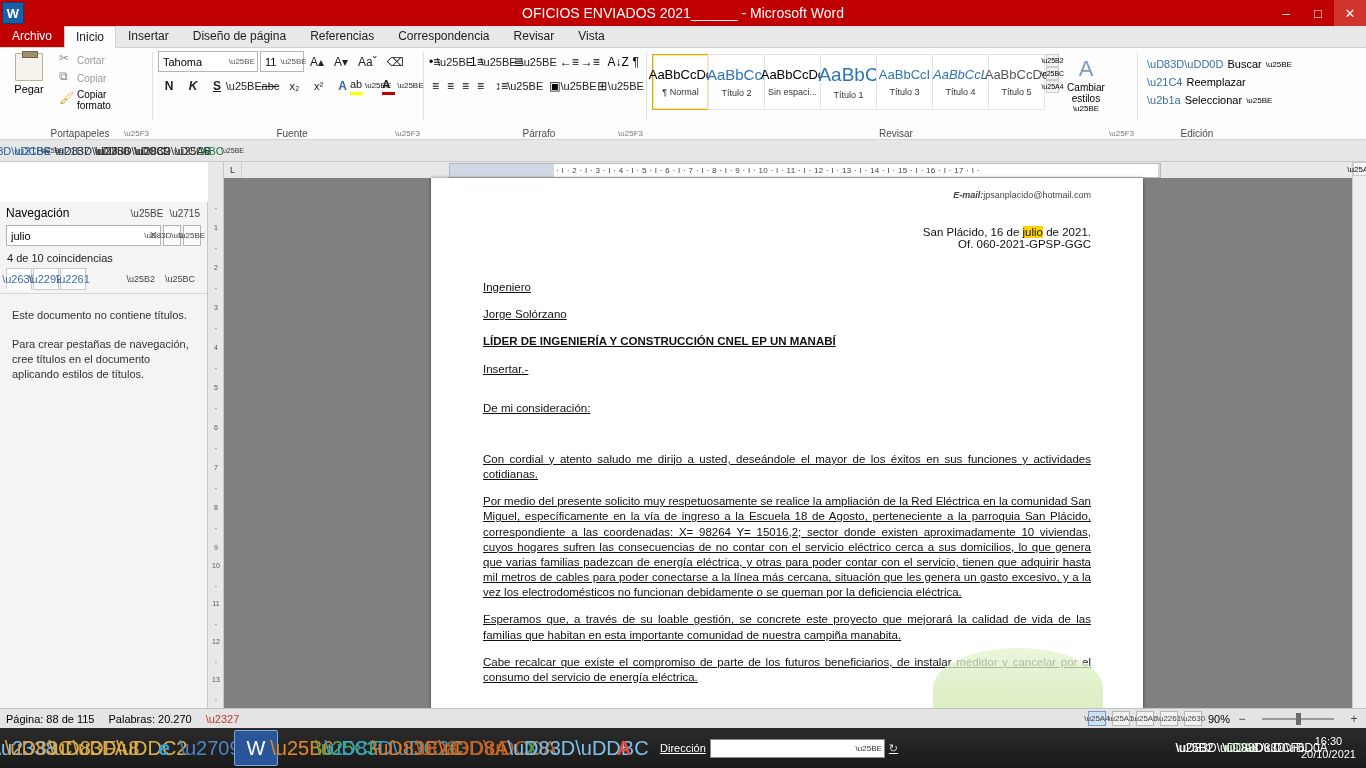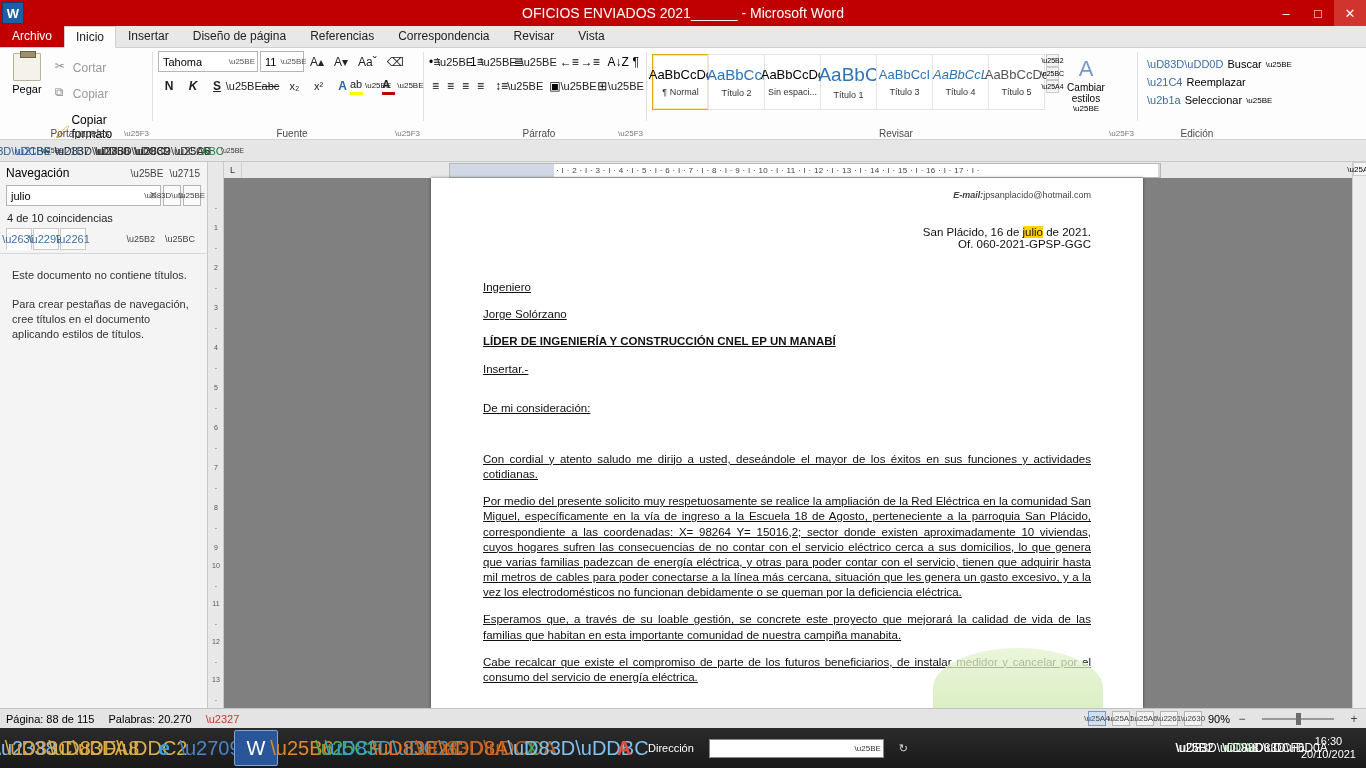--- a/index.html
+++ b/index.html
@@ -74,21 +74,21 @@
   .paste-ico {
     width:28px; height:28px; background:#f4f2ea; border:1px solid #b9b29a;
     position:relative; border-radius:1px;
   }
   .paste-ico:before{
     content:""; position:absolute; left:6px; top:-3px; width:14px; height:5px;
     background:#9b8f6d; border:1px solid #6d6349;
   }
   .paste-lbl { font-size:11px; margin-top:2px; }
   .clip-items { display:flex; flex-direction:column; justify-content:center; padding-left:2px; }
-  .clip-item { display:flex; align-items:flex-end; font-size:12px; color:#9a9a9a; padding:2px 4px;margin-top:8px; }
+  .clip-item { display:flex; align-items:center; font-size:10px; color:#9a9a9a; padding:2px 4px; }
   .clip-item.enabled { color:#000; }
   .mini-ico { width:14px; height:14px; margin-right:4px; display:inline-block; position:relative; }
   .ico-scissors:before{ content:"\2702"; font-size:12px; color:#888; position:absolute; top:-2px; left:0;}
   .ico-copy:before{ content:"\29C9"; font-size:12px; color:#888; position:absolute; top:-2px; left:0;}
   .ico-brush:before{ content:"\1F58C"; font-size:12px; color:#d4a017; position:absolute; top:-2px; left:0;}
 
   
   .row { display:flex; align-items:center; gap:2px; }
   .row + .row { margin-top:3px; }
   .combo {
@@ -140,21 +140,21 @@
   }
   .qat .q { width:17px; height:17px; display:flex; align-items:center; justify-content:center;
     font-size:11px; color:#333; }
 
   
   .main { display:flex; height:calc(768px - 26px - 22px - 92px - 22px - 20px - 40px); }
 
   
   .nav {
     width:208px; background:#f4f4f4; border-right:1px solid #c8c8c8;
-    display:flex; flex-direction:column;
+    display:flex; flex-direction:column;margin-top:40px;
   }
   .nav-head { display:flex; align-items:center; padding:4px 4px 2px 6px; }
   .nav-title { font-size:12px; flex:1; }
   .nav-head .ic { font-size:10px; color:#444; padding:0 3px; }
   .nav-search { display:flex; padding:3px 6px 0 6px; gap:2px; }
   .nav-input {
     flex:1; height:21px; border:1px solid #b5b5b5; background:#fff; font-size:11px;
     display:flex; align-items:center; padding:0 2px 0 4px;
   }
   .nav-input .x { margin-left:auto; color:#777; font-size:11px; }
@@ -233,21 +233,21 @@
   .zs-pm { font-size:12px; color:#444; width:12px; text-align:center; }
 
   
   .taskbar {
     height:40px; background:linear-gradient(180deg,#2b2b2b,#1a1a1a);
     display:flex; align-items:center; padding:0 4px; gap:2px; color:#fff;
   }
   .tb-item { width:44px; height:36px; display:flex; align-items:center; justify-content:center;
     font-size:20px; border-radius:2px; }
   .tb-item.active { background:#3c5a86; border:1px solid #6f8fbd; }
-  .tb-addr { display:flex; align-items:center; gap:15px; margin-left:0; font-size:11px; }
+  .tb-addr { display:flex; align-items:center; gap:4px; margin-left:12px; font-size:11px;text-decoration:underline; }
   .tb-input { width:175px; height:19px; background:#fff; border:1px solid #888;
     display:flex; align-items:center; padding:0 2px; }
   .tb-input .cv { margin-left:auto; font-size:8px; color:#333; }
   .tray { margin-left:auto; display:flex; align-items:center; gap:6px; font-size:11px; padding-right:6px;}
   .clock { text-align:center; line-height:1.15; font-size:11px; }
   .sq { width:17px; height:17px; display:flex; align-items:center; justify-content:center; font-size:12px;}
 </style>
 </head>
 <body>
 

